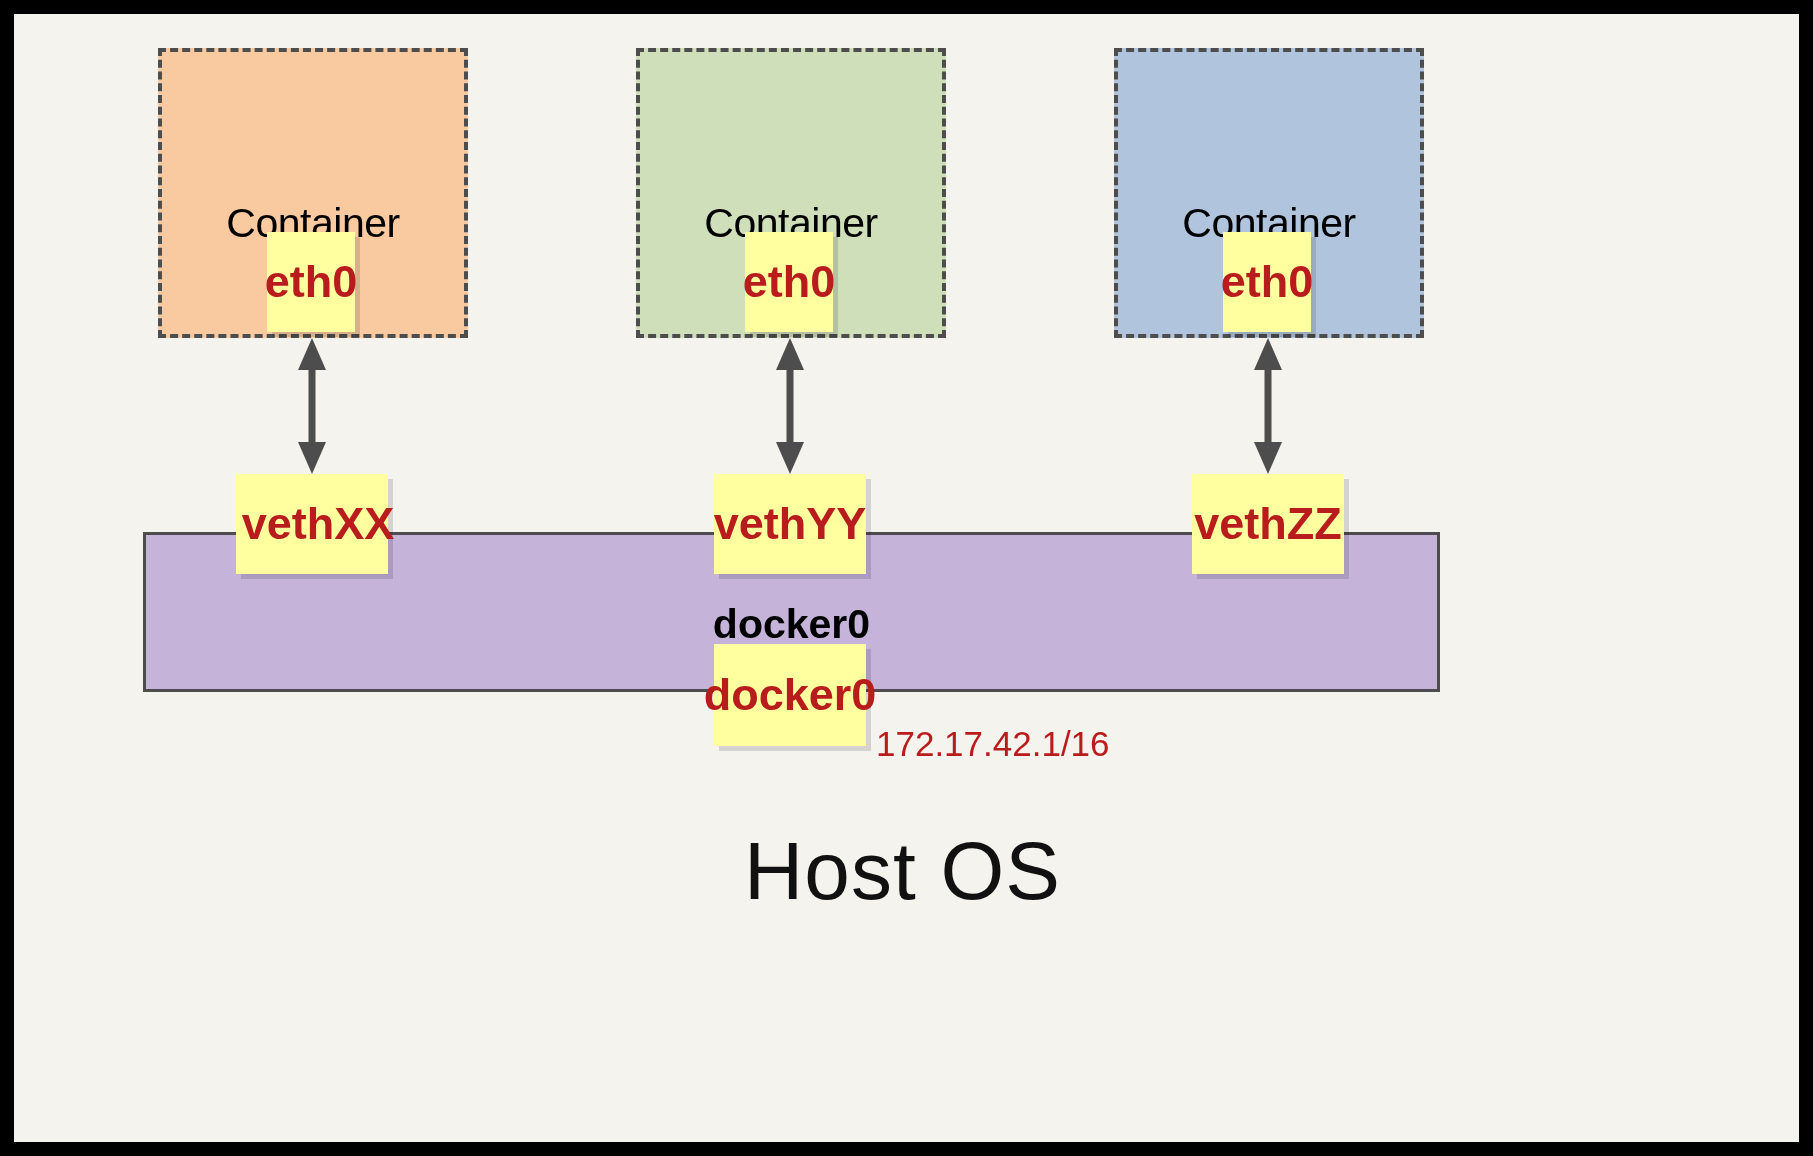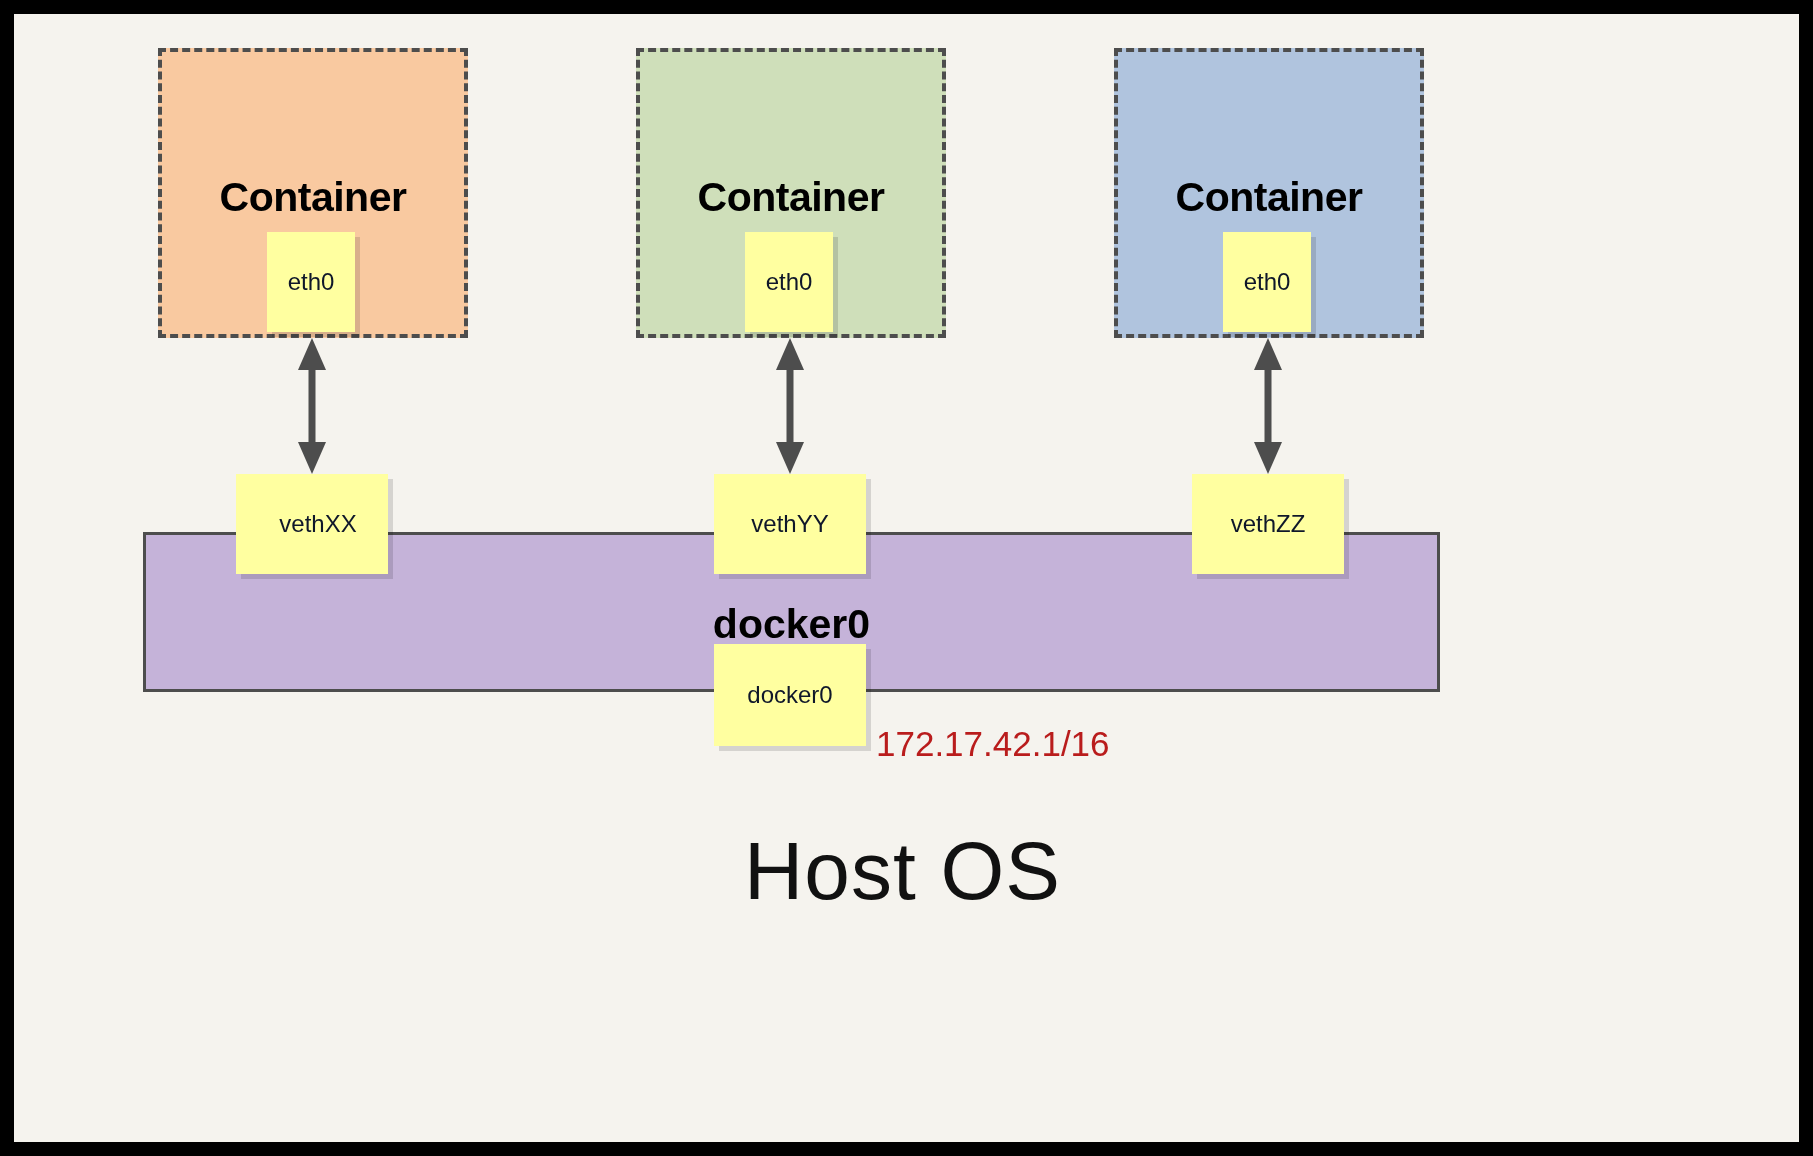--- a/index.html
+++ b/index.html
@@ -31,38 +31,40 @@
     position: absolute;
     border: 4px dashed #4d4d4d;
     box-sizing: border-box;
   }
   .container-title {
     position: absolute;
     left: 0;
     right: 0;
     text-align: center;
     font-size: 41px;
-    font-weight: bold;
+    font-weight: normal;
     color: #000000;
     letter-spacing: -0.5px;
     white-space: nowrap;
+    margin-top: 26px;
   }
 
   
   .note {
     position: absolute;
     background: #ffffa0;
     box-shadow: 5px 5px 0 rgba(0,0,0,0.13);
     display: flex;
     align-items: center;
     justify-content: center;
     box-sizing: border-box;
-    color: #0f172a;
-    font-size: 24px;
+    color: #b91c1c;
+    font-size: 45px;
     white-space: nowrap;
+    font-weight: bold;
   }
 
   
   #bridge {
     position: absolute;
     background: #c5b3d9;
     border: 3px solid #4d4d4d;
     box-sizing: border-box;
   }
   #bridge-title {

